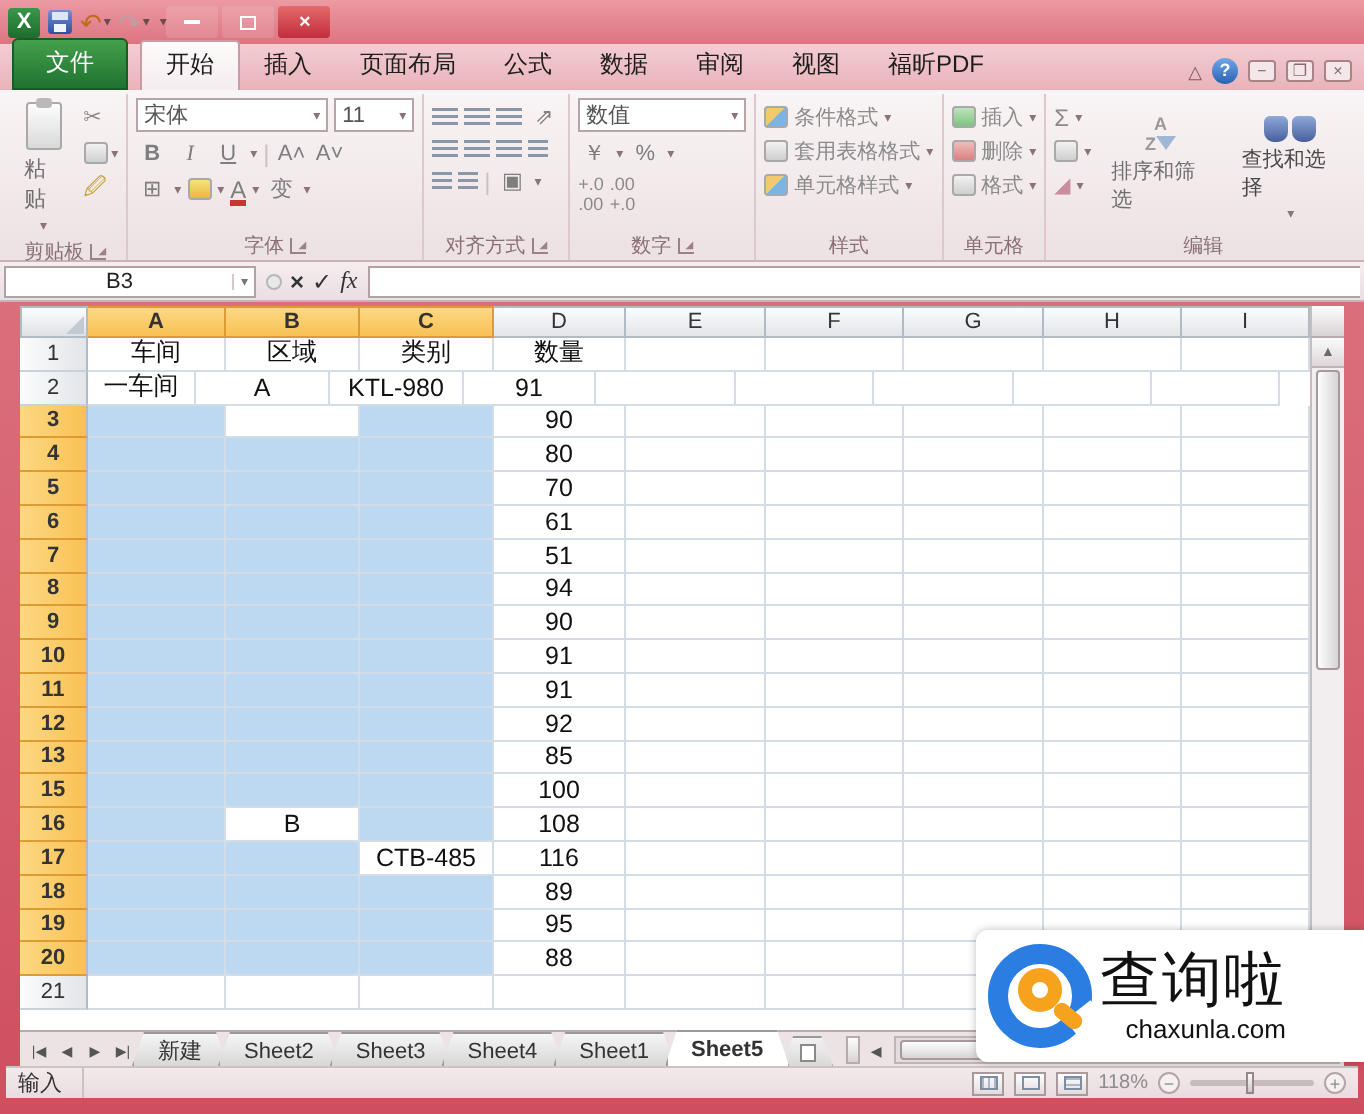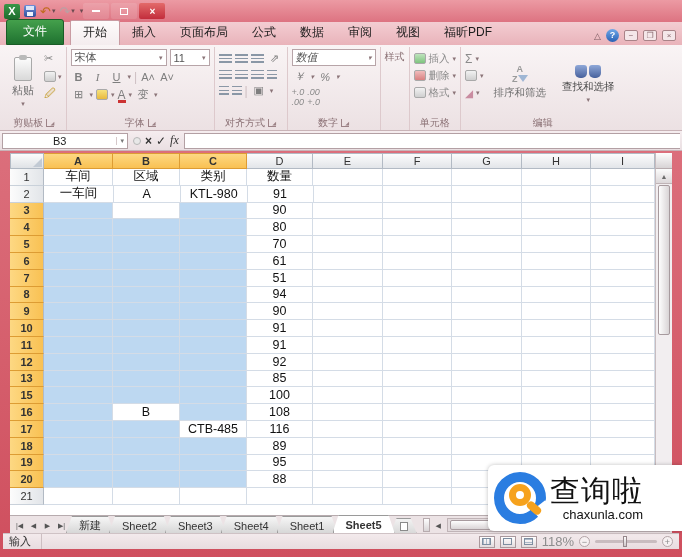--- a/index.html
+++ b/index.html
@@ -153,21 +153,21 @@
 
   
   .statusbar { height:16px; margin:0 3px; background:linear-gradient(#f3eaec,#e8dcdf); display:flex; align-items:center;
     border-top:1px solid #cfc2c5; padding:0 6px; font-size:11px; color:#333; }
   .mode { padding-right:10px; border-right:1px solid #cdbfc2; }
   .sb-right { margin-left:auto; display:flex; align-items:center; gap:5px; }
   .viewbtn { width:16px; height:12px; border:1px solid #a9989c; background:linear-gradient(#fff,#e3dbdd);
     display:flex; align-items:center; justify-content:center; }
   .viewbtn .vg { width:9px; height:7px; border:1px solid #7e8ea0; background:
     repeating-linear-gradient(to right,#aab8c8 0 1px,transparent 1px 3px); }
-  .zoomtxt { color:#8d8d8d; font-size:13px; }
+  .zoomtxt { color:#8d8d8d; font-size:10px; }
   .zbtn { width:11px; height:11px; border-radius:50%; border:1px solid #b3a4a7; color:#8a8a8a; font-size:9px;
     display:flex; align-items:center; justify-content:center; background:#f6f0f1; }
   .ztrack { width:62px; height:3px; background:#c9bcbf; position:relative; border-radius:2px; }
   .zthumb { position:absolute; left:28px; top:-4px; width:4px; height:11px; background:linear-gradient(#fdfdfd,#cfc6c8);
     border:1px solid #96878b; }
 
   
   .watermark { position:absolute; right:0; bottom:26px; width:194px; height:66px; background:#fff;
     border-radius:6px 0 0 6px; box-shadow:0 0 4px rgba(0,0,0,.25); display:flex; align-items:center; padding:4px 6px 4px 4px; }
   .wlogo { position:relative; width:56px; height:56px; flex:none; }
@@ -326,21 +326,21 @@
             <span class="carD">▾</span>
         </div>
       </div>
       <div class="rlabel">
           <span>对齐方式</span>
           <span class="dlg"></span>
         </div>
     </div>
 
     <div class="rgroup">
-      <div class="rbody" style="flex-direction:column; gap:3px;font-style:italic;">
+      <div class="rbody" style="flex-direction:column; gap:3px;">
         <div class="combo" style="width:84px;">
             <span>数值</span>
             <span class="car">▾</span>
           </div>
         <div class="fontrow">
           <span class="tool">￥</span>
             <span class="carD">▾</span>
           <span class="tool">%</span>
           <span class="carD">▾</span>
         </div>
@@ -349,20 +349,39 @@
           <span>.00<br>+.0</span>
         </div>
       </div>
       <div class="rlabel">
           <span>数字</span>
           <span class="dlg"></span>
         </div>
     </div>
 
     <div class="rgroup">
+      <div class="rbody">
+        <div class="stack" style="padding-top:2px;">
+          <div class="srow">
+              <span class="chip"></span>
+              <span>条件格式</span>
+              <span class="carD">▾</span>
+            </div>
+          <div class="srow">
+              <span class="chip gray"></span>
+              <span>套用表格格式</span>
+              <span class="carD">▾</span>
+            </div>
+          <div class="srow">
+              <span class="chip"></span>
+              <span>单元格样式</span>
+              <span class="carD">▾</span>
+            </div>
+        </div>
+      </div>
       <div class="rlabel">
           <span>样式</span>
         </div>
     </div>
 
     <div class="rgroup">
       <div class="rbody">
         <div class="stack" style="padding-top:2px;">
           <div class="srow">
               <span class="chip g"></span>
@@ -458,21 +477,21 @@
             <div class="cell" style="width: 67px;">类别</div>
             <div class="cell" style="width: 66px;">数量</div>
             <div class="cell" style="width: 70px;"></div>
             <div class="cell" style="width: 69px;"></div>
             <div class="cell" style="width: 70px;"></div>
             <div class="cell" style="width: 69px;"></div>
             <div class="cell" style="width: 64px;"></div>
           </div>
           <div class="grow">
             <div class="rowhdr">2</div>
-            <div class="cell" style="width: 70px;">一车间</div>
+            <div class="cell" style="width: 54px;">一车间</div>
             <div class="cell" style="width: 67px;">A</div>
             <div class="cell" style="width: 67px;">KTL-980</div>
             <div class="cell" style="width: 66px;">91</div>
             <div class="cell" style="width: 70px;"></div>
             <div class="cell" style="width: 69px;"></div>
             <div class="cell" style="width: 70px;"></div>
             <div class="cell" style="width: 69px;"></div>
             <div class="cell" style="width: 64px;"></div>
           </div>
           <div class="grow">

